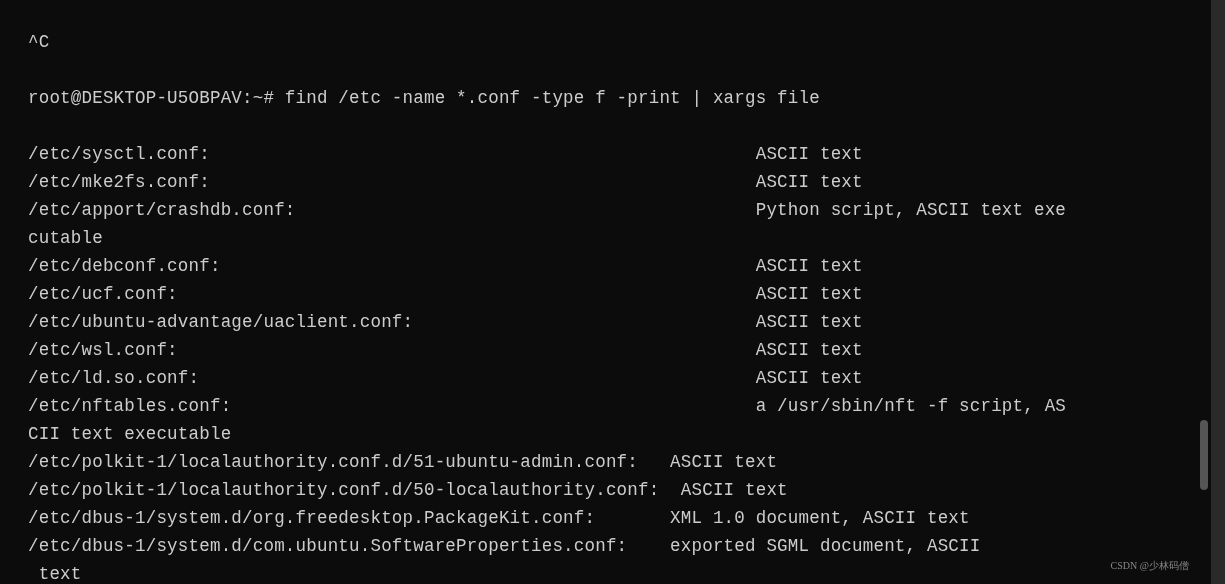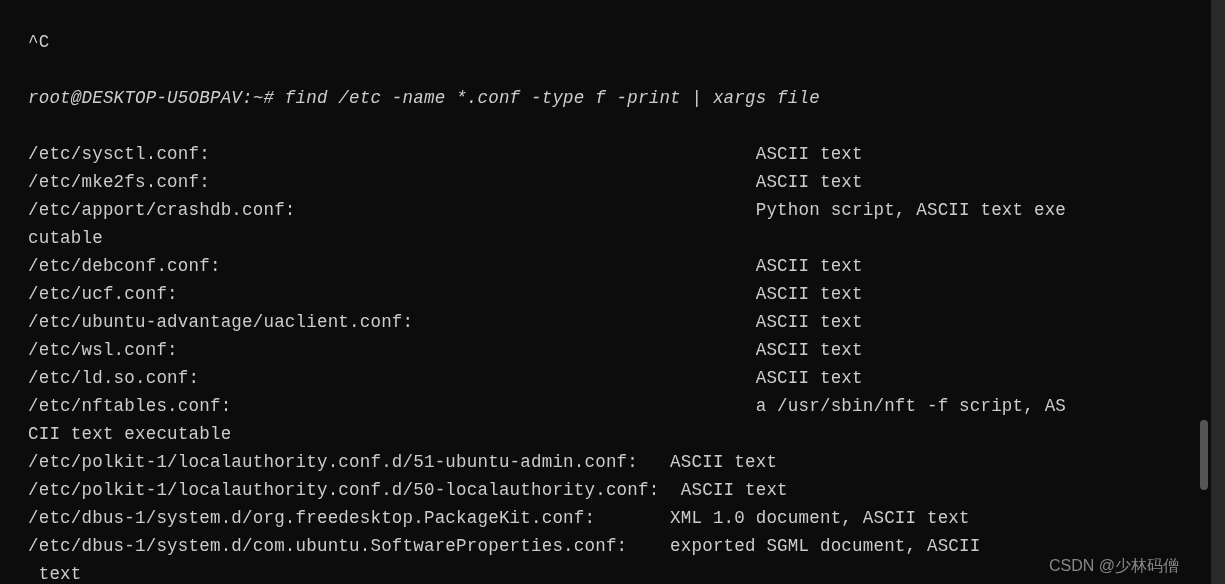--- a/index.html
+++ b/index.html
@@ -20,32 +20,31 @@
       border-right: 14px solid #2a2a2a;
       position: relative;
     }
     .terminal {
       padding: 0 0 0 28px;
       white-space: pre;
       letter-spacing: 0.2px;
     }
     .prompt-line {
       color: #cccccc;
-      font-style: italic;
     }
     .output-line {
       color: #cccccc;
     }
     .watermark {
       position: absolute;
       bottom: 4px;
-      right: 32px;
-      font-size: 16px;
+      right: 22px;
+      font-size: 10px;
       color: #888888;
-      font-family: Liberation Sans, sans-serif;
+      font-family: Liberation Serif, serif;
       letter-spacing: 0;
     }
     .scrollbar {
       position: absolute;
       right: 3px;
       top: 420px;
       width: 8px;
       height: 70px;
       background: #555;
       border-radius: 4px;

